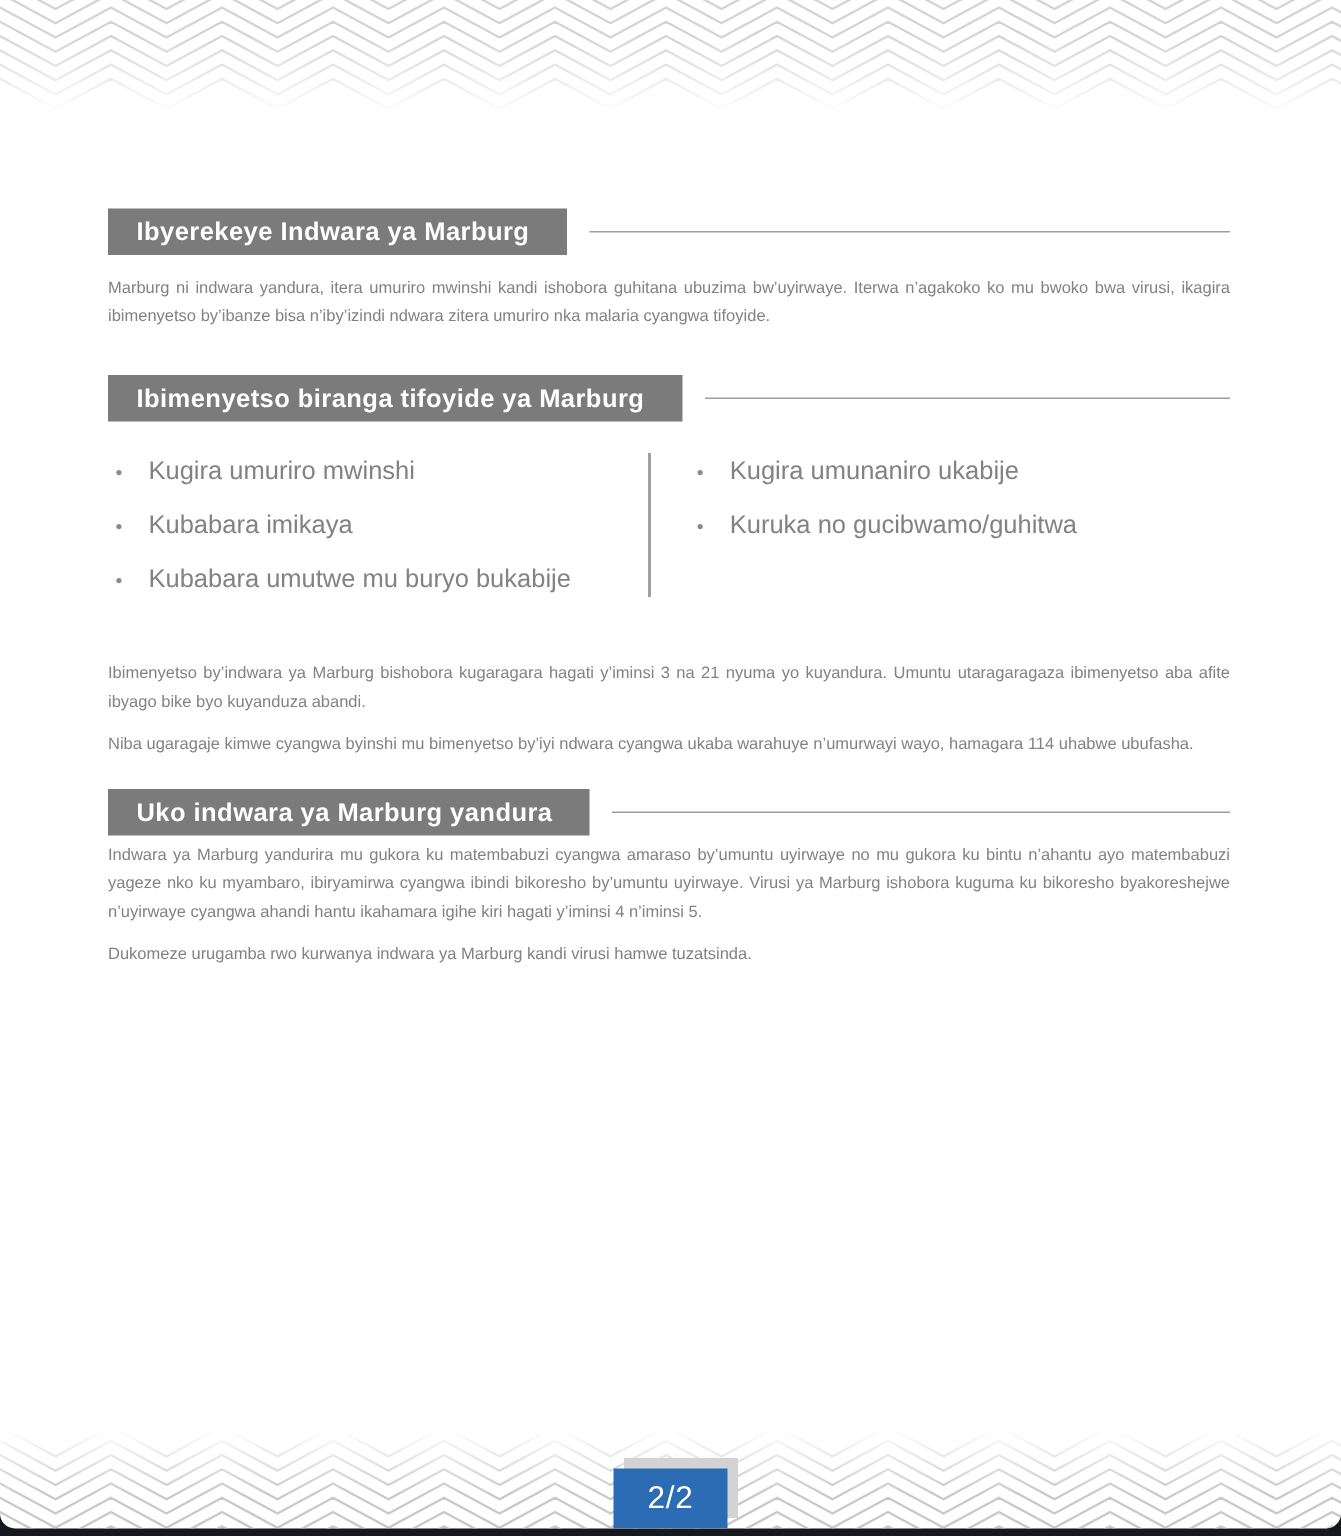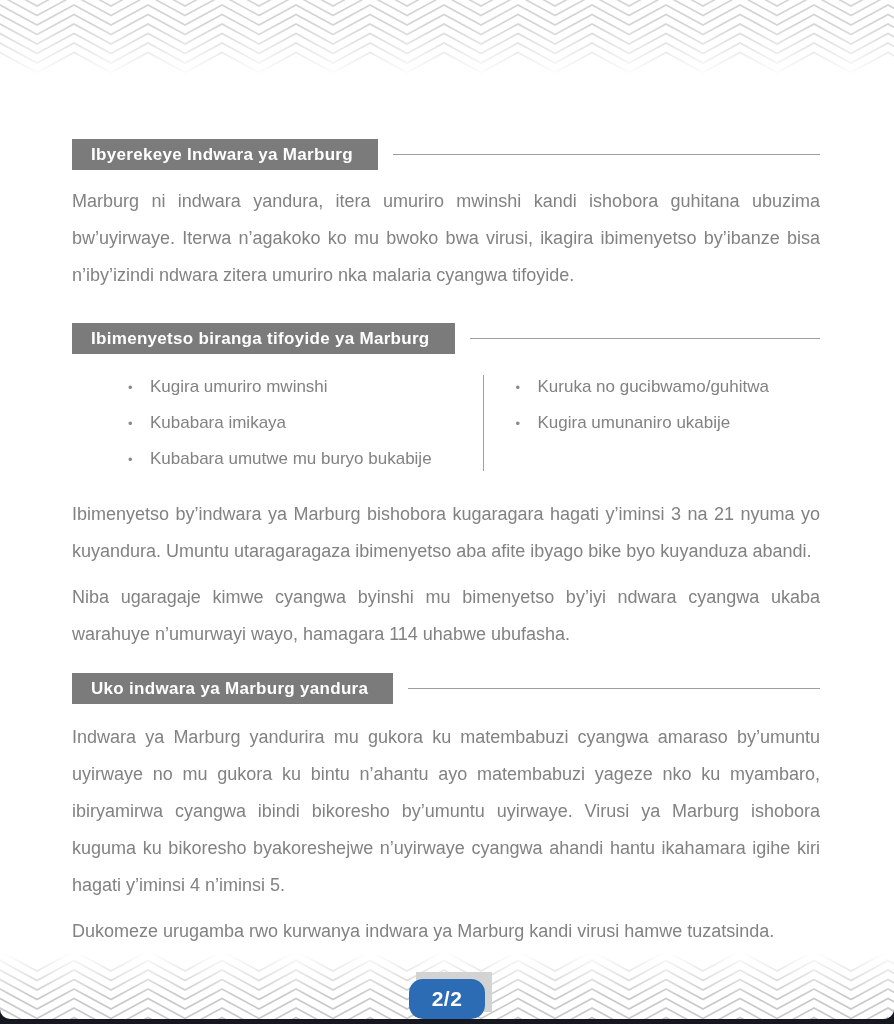--- a/index.html
+++ b/index.html
@@ -34,35 +34,35 @@
   
   .content{position:absolute;left:72px;right:74px;top:0;bottom:0;}
   .sec-head{display:flex;align-items:center;}
   .sec-head .box{
     background:var(--heading-box);color:#ffffff;font-weight:700;
     font-size:17px;line-height:17px;padding:7px 25px 7px 19px;
     letter-spacing:0.3px;white-space:nowrap;
   }
   .sec-head .rule{flex:1;height:0;border-top:1.5px solid var(--rule);margin-left:15px;}
   .para{
-    font-size:18px;line-height:37px;color:var(--body-text);
+    font-size:11px;line-height:19px;color:var(--body-text);
     text-align:justify;margin:0;
   }
   .para.last{text-align:left;}
   .mt-h1{margin-top:139px;}
   .mt-p1{margin-top:13px;}
   .mt-h2{margin-top:29px;}
   .mt-bul{margin-top:21px;}
-  .mt-p2{margin-top:25px;}
+  .mt-p2{margin-top:42px;}
   .mt-p3{margin-top:9px;}
   .mt-h3{margin-top:20px;justify-content:space-between;}
-  .mt-p4{margin-top:15px;}
+  .mt-p4{margin-top:4px;}
   .mt-p5{margin-top:9px;}
   
-  .bullets{display:flex;align-items:stretch;justify-content:center;}
+  .bullets{display:flex;align-items:stretch;}
   .bcol{list-style:none;margin:0;padding:0;}
   .bcol.left{width:360px;}
   .bcol li{
     position:relative;padding-left:27px;font-size:17px;line-height:24px;
     color:var(--body-text);margin-bottom:12px;
   }
   .bcol li:last-child{margin-bottom:0;}
   .bcol li::before{
     content:'\2022';position:absolute;left:5px;top:1px;
     font-size:13px;color:#8a8a8a;
@@ -72,22 +72,22 @@
   .badge-wrap{
     position:absolute;left:50%;bottom:0;transform:translateX(-50%);
     width:76px;height:40px;z-index:5;
   }
   .badge-shadow{
     position:absolute;left:7px;top:-7px;width:76px;height:40px;
     background:#d3d3d3;
   }
   .badge{
     position:absolute;left:0;top:0;width:76px;height:40px;
-    background:var(--badge-blue);color:#ffffff;font-weight:700;font-size:21px;
-    display:flex;align-items:center;justify-content:center;letter-spacing:0.5px;border-radius:14px;
+    background:var(--badge-blue);color:#ffffff;font-weight:400;font-size:21px;
+    display:flex;align-items:center;justify-content:center;letter-spacing:0.5px;
   }
 </style>
 </head>
 <body>
 
 <div class="page">
 
   <div class="zz zz-top">
     <svg id="zz-top-svg" width="894" height="85" xmlns="http://www.w3.org/2000/svg">
         <polyline points="-37,6 0,-14 37,6 74,-14 111,6 148,-14 185,6 222,-14 259,6 296,-14 333,6 370,-14 407,6 444,-14 481,6 518,-14 555,6 592,-14 629,6 666,-14 703,6 740,-14 777,6 814,-14 851,6 888,-14 925,6"></polyline>
@@ -116,22 +116,22 @@
     </div>
 
     <div class="bullets mt-bul">
       <ul class="bcol left">
         <li>Kugira umuriro mwinshi</li>
         <li>Kubabara imikaya</li>
         <li>Kubabara umutwe mu buryo bukabije</li>
       </ul>
       <div class="vdivider"></div>
       <ul class="bcol right">
+        <li>Kugira umunaniro ukabije</li>
         <li>Kuruka no gucibwamo/guhitwa</li>
-        <li>Kugira umunaniro ukabije</li>
       </ul>
     </div>
 
     <p class="para mt-p2">Ibimenyetso by’indwara ya Marburg bishobora kugaragara hagati y’iminsi 3 na 21 nyuma yo kuyandura. Umuntu utaragaragaza ibimenyetso aba afite ibyago bike byo kuyanduza abandi.</p>
     <p class="para mt-p3">Niba ugaragaje kimwe cyangwa byinshi mu bimenyetso by’iyi ndwara cyangwa ukaba warahuye n’umurwayi wayo, hamagara 114 uhabwe ubufasha.</p>
 
     <div class="sec-head mt-h3">
       <div class="box">Uko indwara ya Marburg yandura</div>
       <div class="rule"></div>
     </div>

